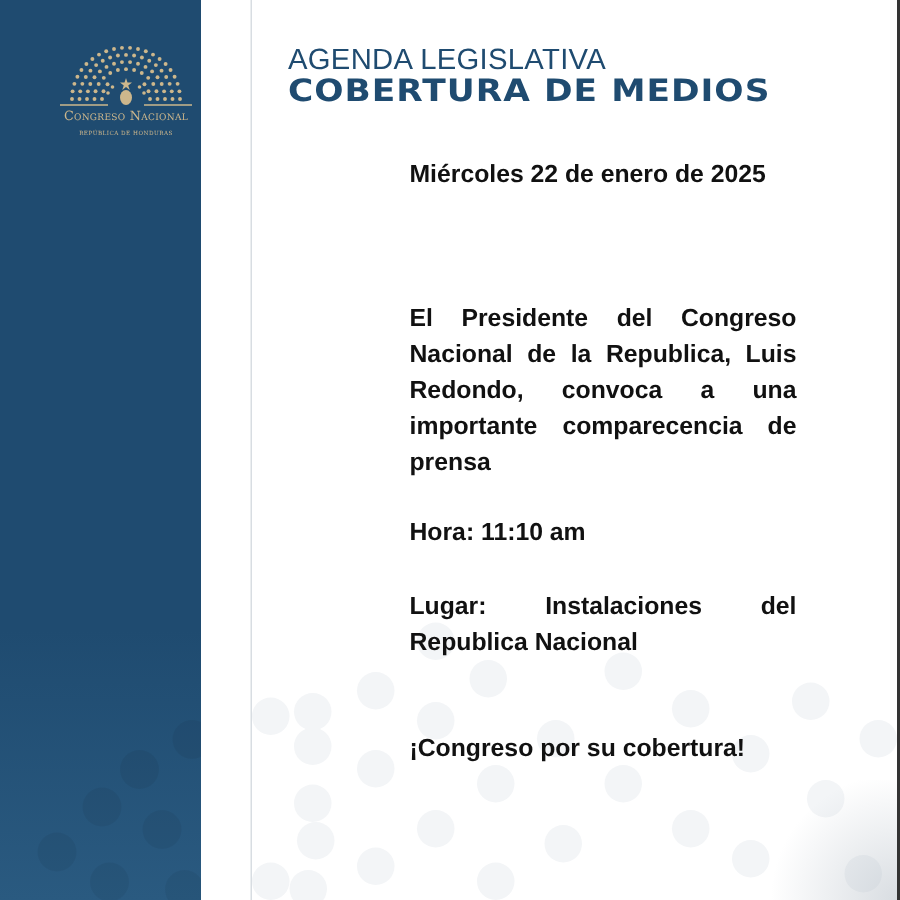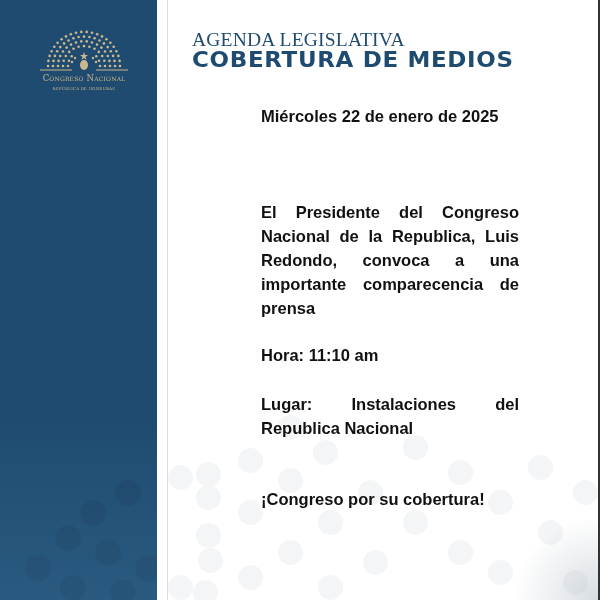--- a/index.html
+++ b/index.html
@@ -1,38 +1,38 @@
 <!DOCTYPE html>
 <html><head>
   <meta charset="utf-8">
   <style>
     html, body { margin:0; padding:0; }
     body { width:600px; height:600px; overflow:hidden; background:#fff; position:relative; font-family:"DejaVu Sans", sans-serif; }
     .left-panel {
-      position:absolute; left:0; top:0; width:157px; height:600px;
+      position:absolute; left:0; top:0; width:134px; height:600px;
       background: linear-gradient(180deg, #1f4b70 0%, #1f4b70 70%, #2a5a80 100%);
       overflow:hidden;
     }
     .left-panel .ldot { position:absolute; width:26px; height:26px; border-radius:50%; background:rgba(0,0,0,0.05); }
     .divider { position:absolute; left:167px; top:0; width:1px; height:600px; background:#d8dde2; }
     .right-edge { position:absolute; right:0; top:0; width:2px; height:600px; background:#333; }
     .logo { position:absolute; left:28px; top:26px; width:112px; height:70px; }
     .logo-title { position:absolute; left:0; width:112px; top:47px; text-align:center;
       font-family:"DejaVu Serif", serif; color:#cdb78c; font-size:8.5px; letter-spacing:0.2px; font-variant:small-caps; }
     .logo-sub { position:absolute; left:0; width:112px; top:60px; text-align:center;
       font-family:"DejaVu Serif", serif; color:#cdb78c; font-size:3.8px; letter-spacing:0.3px; }
     .header-1 { position:absolute; left:192px; top:29px; font-size:19.5px; color:#1f4b70; font-weight:normal; letter-spacing:0.2px;
-      font-family:Liberation Serif, serif; }
+      font-family:Liberation Sans, sans-serif; }
     .header-2 { position:absolute; left:192px; top:48px; font-size:20.5px; color:#1f4b70; font-weight:bold; letter-spacing:0.6px;
       font-family:"DejaVu Sans", sans-serif; transform:scaleX(1.12); transform-origin:left; }
     .dots { position:absolute; left:168px; top:400px; width:430px; height:200px; overflow:hidden; }
     .dots .d { position:absolute; width:25px; height:25px; border-radius:50%; background:#f3f5f7; }
     .corner-shade { position:absolute; right:2px; bottom:0; width:90px; height:80px;
       background: radial-gradient(circle at 100% 100%, rgba(170,180,190,0.45) 0%, rgba(255,255,255,0) 70%); }
-    .body-text { position:absolute; left:261px; width:258px; font-family:"Liberation Sans", sans-serif; font-weight:bold;
+    .body-text { position:absolute; left:273px; width:258px; font-family:"Liberation Sans", sans-serif; font-weight:bold;
       font-size:16.5px; line-height:24px; color:#111; text-align:justify; text-align-last:left; }
   </style>
 </head>
 <body>
 
 <div class="left-panel">
   <div class="ldot" style="left:115px;top:480px"></div>
   <div class="ldot" style="left:80px;top:500px"></div>
   <div class="ldot" style="left:55px;top:525px"></div>
   <div class="ldot" style="left:95px;top:540px"></div>

